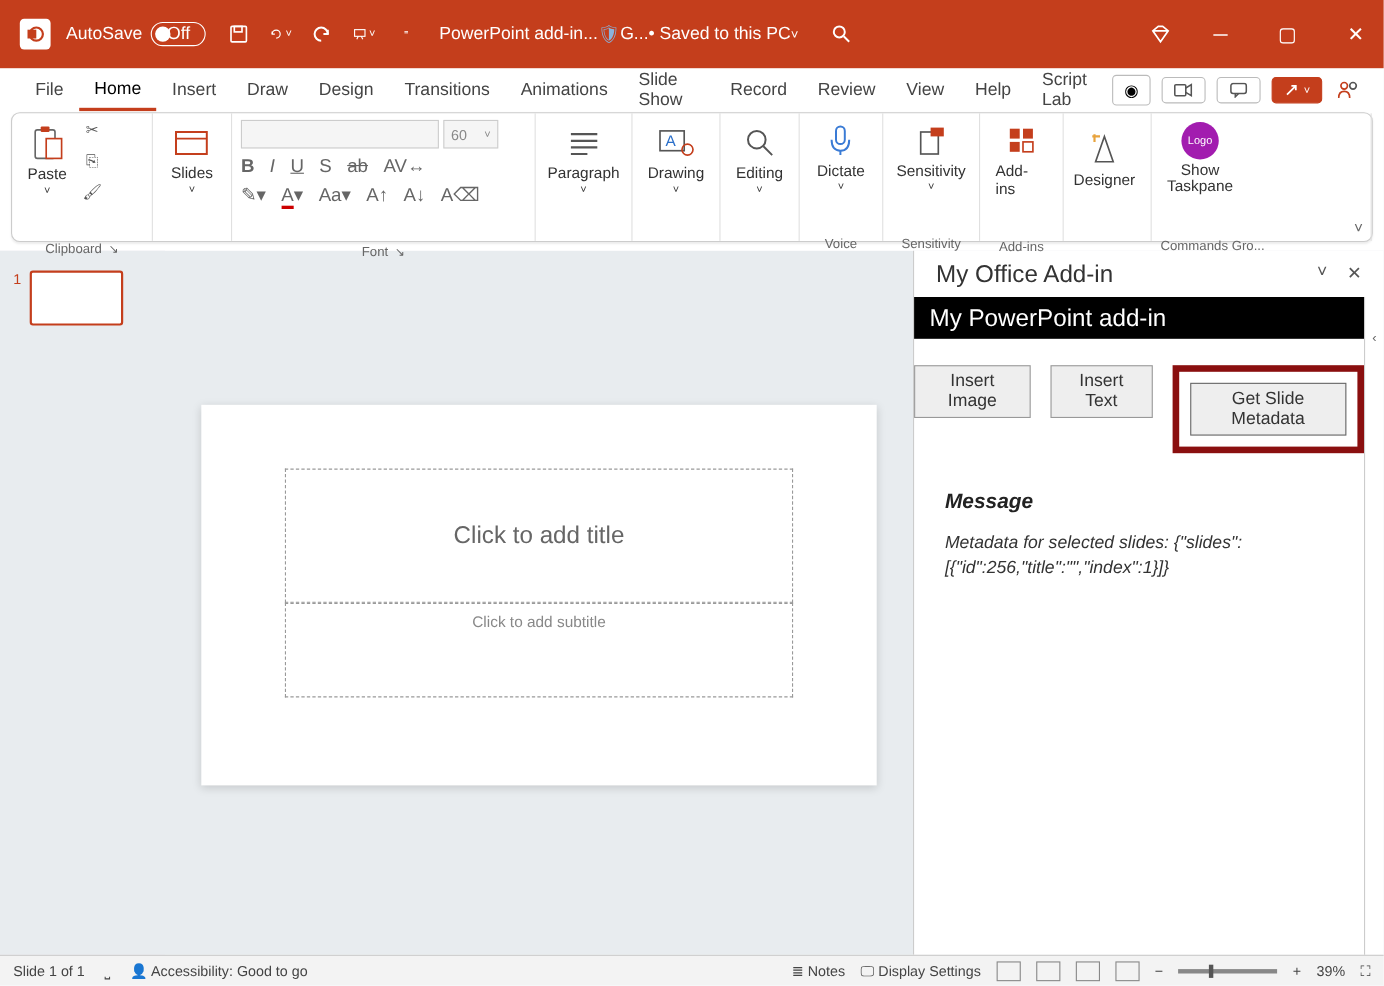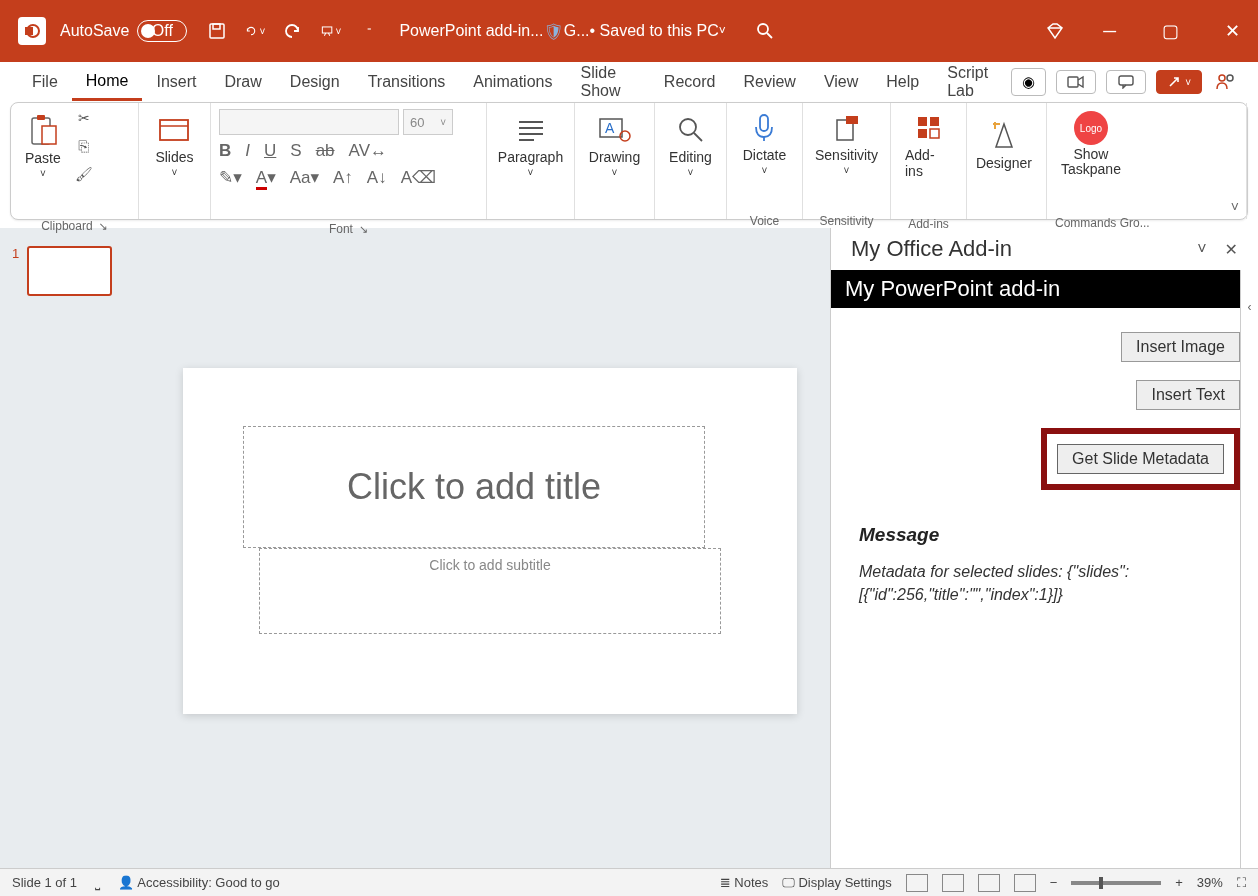--- a/index.html
+++ b/index.html
@@ -48,31 +48,31 @@
 
 .main { flex: 1; display: flex; background: #e8ecef; min-height: 0; }
 .thumb-pane { width: 150px; background: #e8ecef; padding: 18px 12px; }
 .thumb-item { display: flex; gap: 8px; }
 .thumb-num { color: #c43e1c; font-size: 13px; }
 .thumb { width: 85px; height: 50px; background: #fff; border: 2px solid #c43e1c; border-radius: 3px; }
 
 .slide-area { flex: 1; display: flex; align-items: flex-start; justify-content: center; padding-top: 140px; position: relative; }
 .slide { width: 614px; height: 346px; background: #fff; box-shadow: 0 2px 8px rgba(0,0,0,0.15); position: relative; }
 .placeholder { position: absolute; border: 1px dashed #999; display: flex; align-items: center; justify-content: center; color: #888; }
-.ph-title { left: 60px; top: 58px; width: 462px; height: 122px; font-size: 36px; color: #666; }
+.ph-title { left: 76px; top: 58px; width: 462px; height: 122px; font-size: 22px; color: #666; }
 .ph-sub { left: 76px; top: 180px; width: 462px; height: 86px; font-size: 14px; align-items: flex-start; padding-top: 8px; }
 
 
 .taskpane { width: 428px; background: #fff; border-left: 1px solid #ccc; display: flex; flex-direction: column; }
 .taskpane-header { display: flex; align-items: center; padding: 8px 20px; font-size: 22px; color: #333; }
 .taskpane-header .tp-controls { margin-left: auto; display: flex; gap: 18px; color: #555; font-size: 16px; }
 .taskpane-body { flex: 1; display: flex; position: relative; }
 .taskpane-content { flex: 1; display: flex; flex-direction: column; }
 .tp-banner { background: #000; color: #fff; font-size: 22px; padding: 6px 14px; font-weight: 300; }
-.tp-buttons { display: flex; flex-direction: column; align-items: flex-end; gap: 18px; padding: 24px 0 10px 0; }
+.tp-buttons { display: flex; flex-direction: row; align-items: flex-start; gap: 18px; padding: 24px 0 10px 0; }
 .tp-btn { background: #eee; border: 1px solid #999; padding: 5px 14px; font-size: 16px; color: #333; }
 .tp-btn-highlight { border: 6px solid #8a0f0f; padding: 10px; display: inline-block; }
 .tp-btn-highlight .tp-btn { border: 1px solid #666; }
 .tp-message { padding: 24px 28px; font-style: italic; }
 .tp-message h3 { font-size: 19px; color: #222; margin-bottom: 14px; font-weight: 600; }
 .tp-message p { font-size: 16px; color: #333; line-height: 1.45; }
 .tp-sidebar-handle { width: 18px; border-left: 1px solid #ccc; display: flex; align-items: flex-start; justify-content: center; padding-top: 30px; color: #666; font-size: 12px; }
 
 
 .statusbar { height: 28px; background: #f3f3f3; border-top: 1px solid #ccc; display: flex; align-items: center; padding: 0 12px; font-size: 13px; color: #444; gap: 18px; }
@@ -392,21 +392,21 @@
         <span>Designer</span>
       </div>
     </div>
     <div class="group-label"></div>
   </div>
 
   <div class="ribbon-group" style="flex:1">
     <div class="group-body" style="justify-content:flex-start">
       <div class="big-btn">
         <div class="icon">
-              <div style="width:34px;height:34px;border-radius:50%;background:#ef4444;color:#fff;display:flex;align-items:center;justify-content:center;font-size:10px">Logo</div>
+              <div style="width:34px;height:34px;border-radius:50%;background:#a21caf;color:#fff;display:flex;align-items:center;justify-content:center;font-size:10px">Logo</div>
             </div>
         <span style="text-align:center;line-height:1.1">Show<br>Taskpane</span>
       </div>
     </div>
     <div class="group-label" style="justify-content:flex-start">
           <span>Commands Gro...</span>
         </div>
   </div>
   <div class="ribbon-collapse">˅</div>
 </div>

